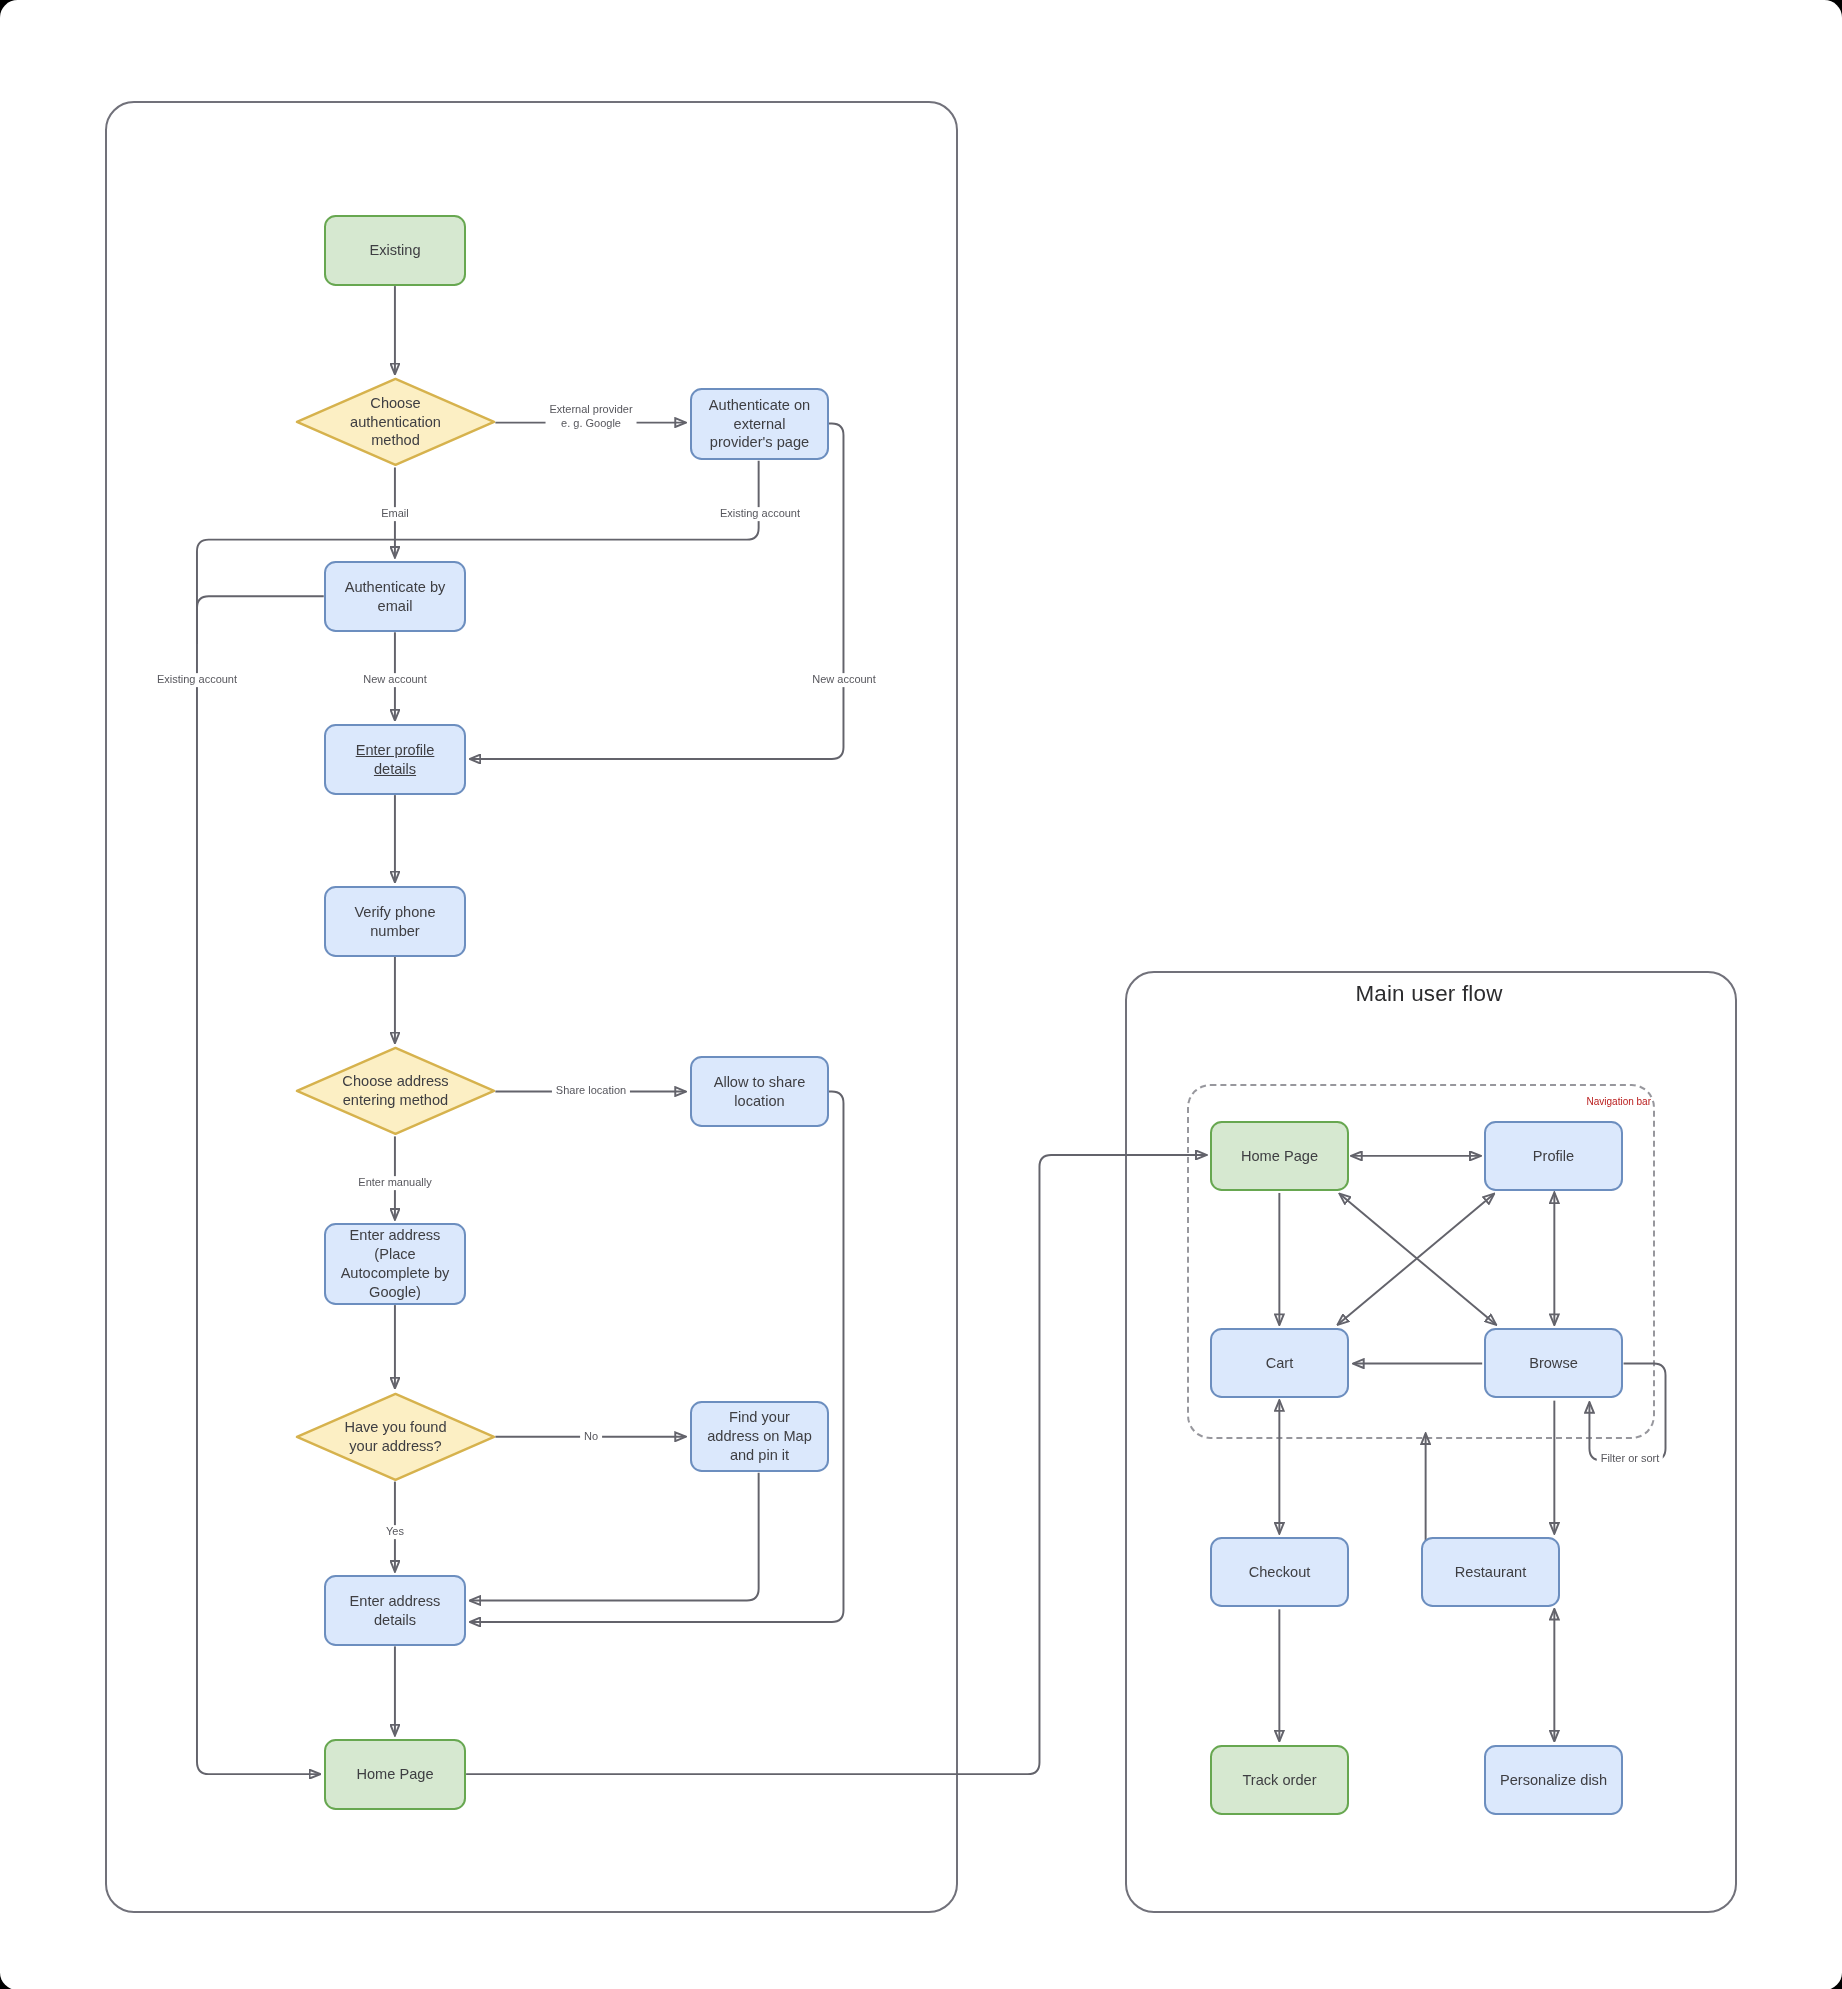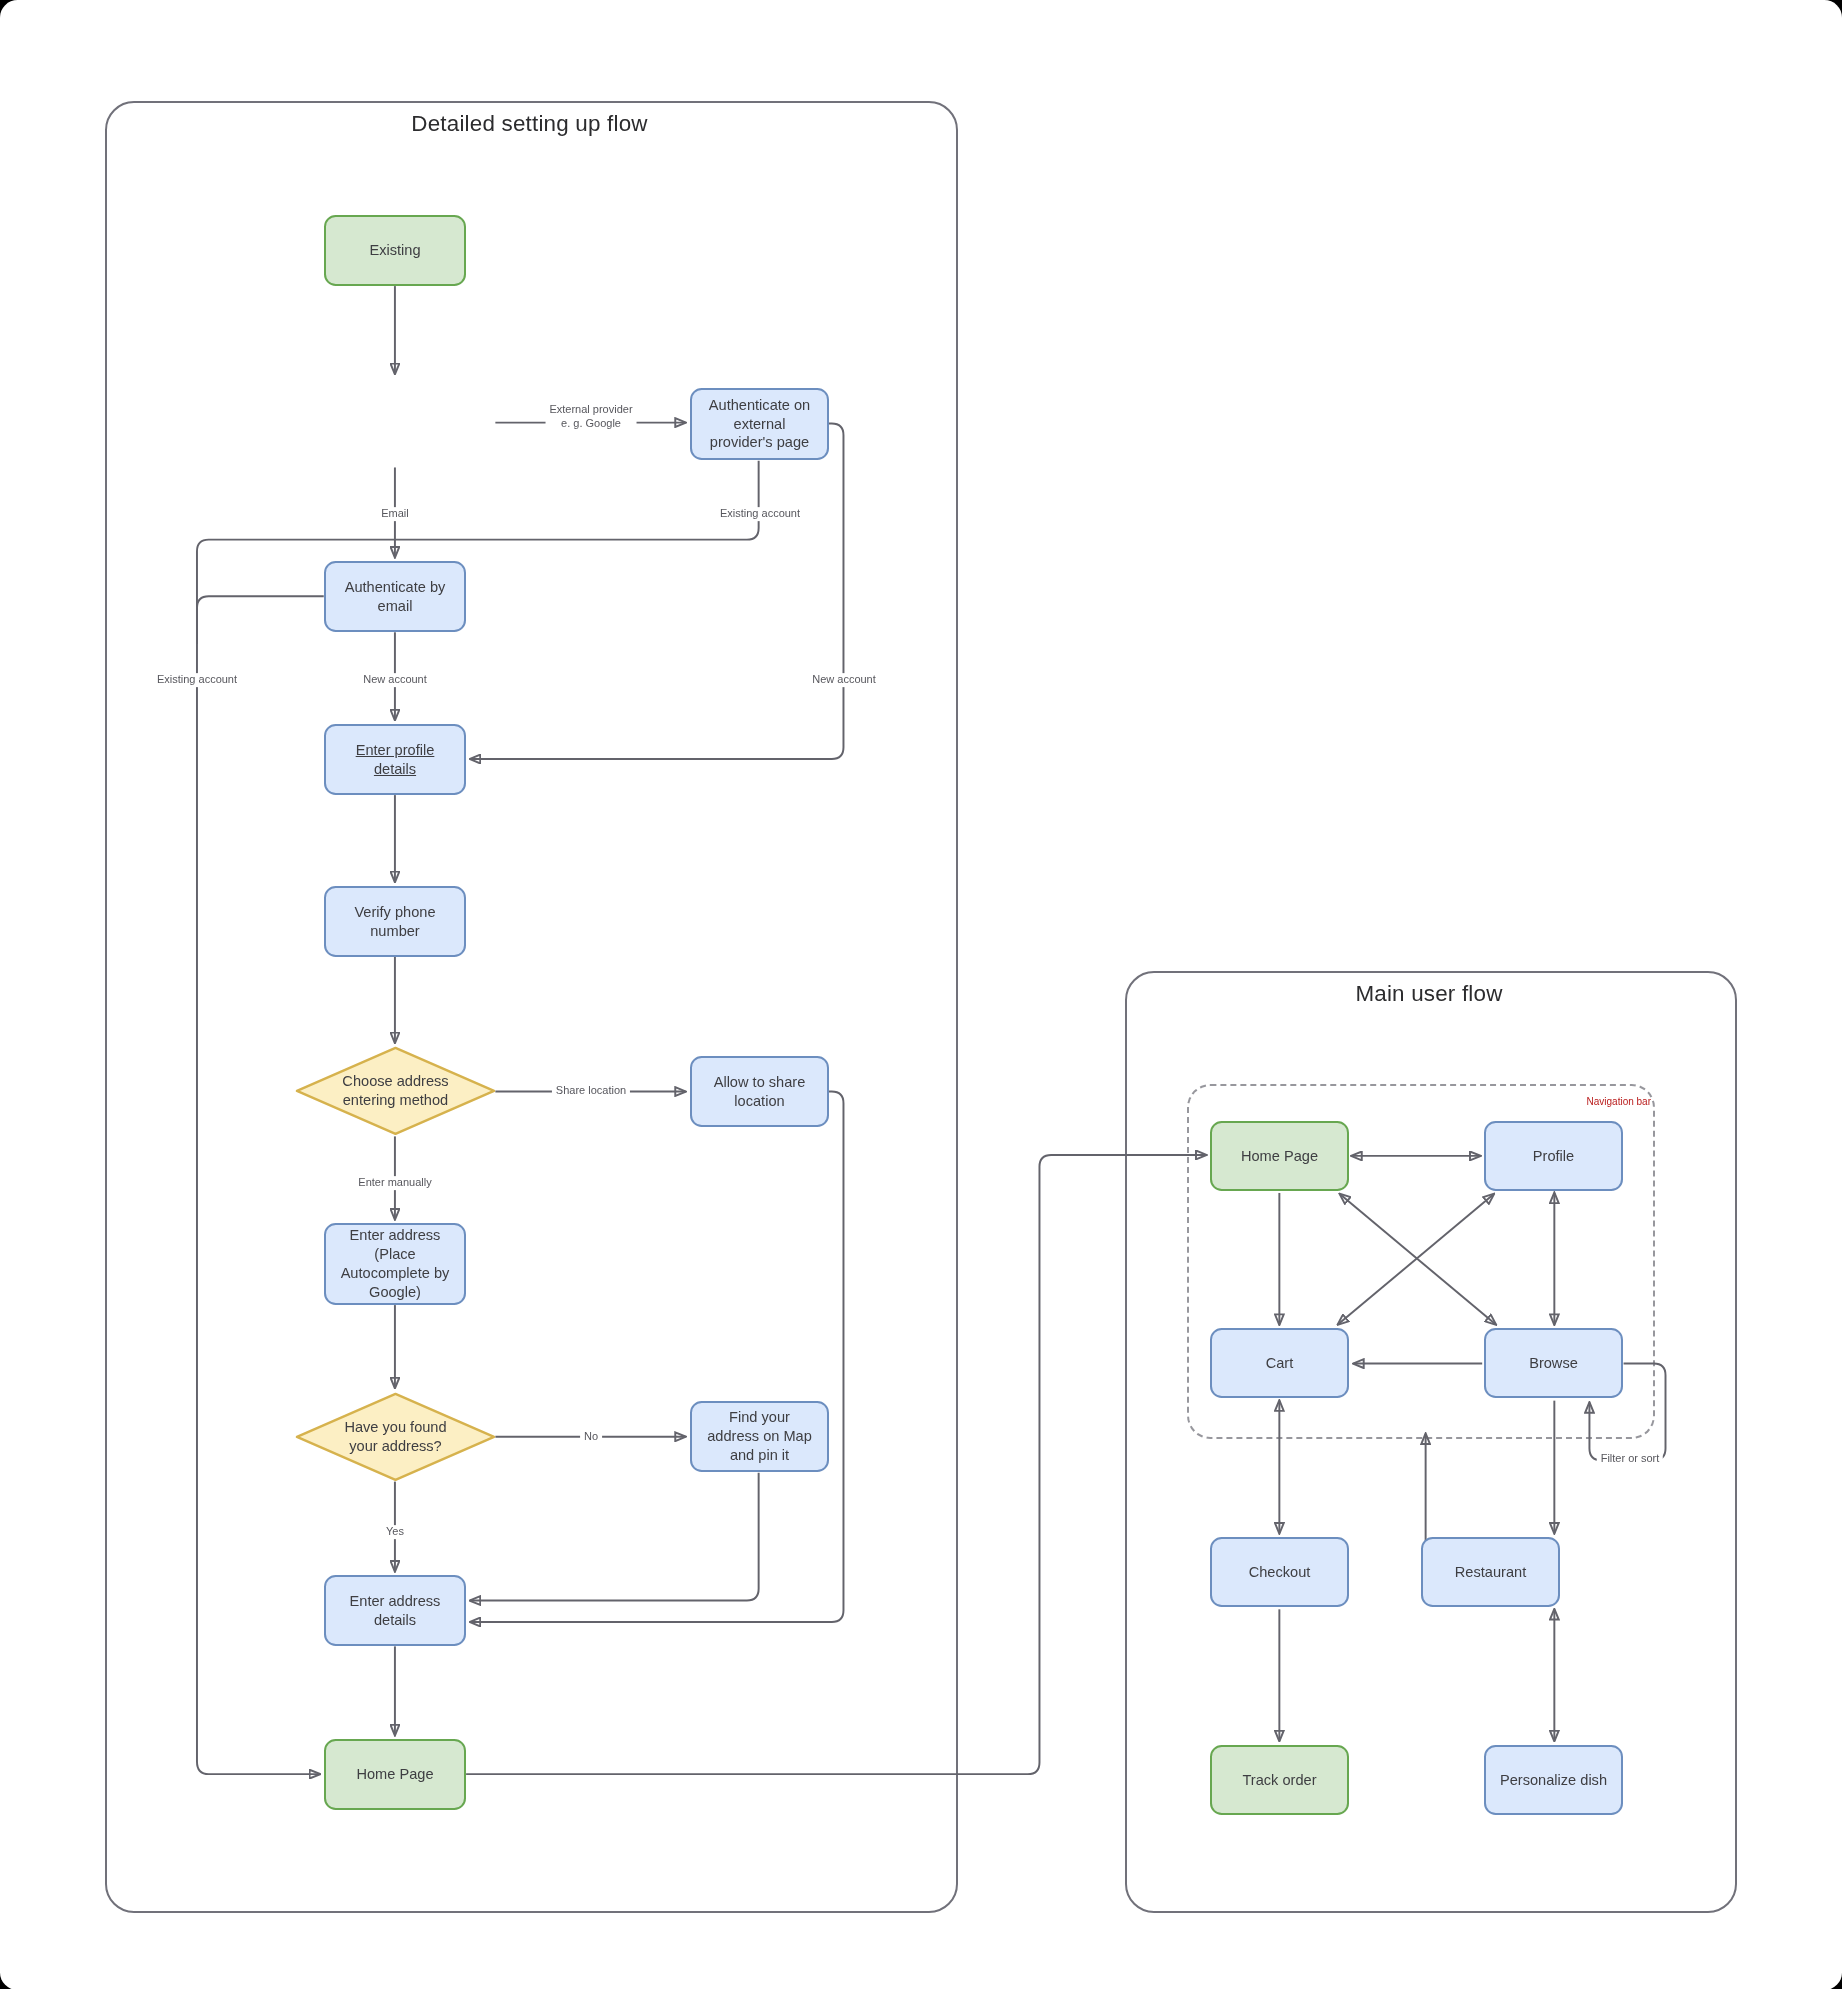--- a/index.html
+++ b/index.html
@@ -38,21 +38,20 @@
     white-space:nowrap;text-align:center;z-index:3;line-height:1.25;
   }
   .elabel.two{white-space:pre-line;}
 </style>
 </head>
 <body>
 
 <div class="canvas">
 
   <div class="container" style="left:105px;top:101px;width:849px;height:1808px;"></div>
-  <div class="ctitle" style="left:105px;top:111px;width:849px;">Detailed setting up flow</div>
 
   <div class="container" style="left:1125px;top:971px;width:608px;height:938px;"></div>
   <div class="ctitle" style="left:1125px;top:981px;width:608px;">Main user flow</div>
 
   <div class="navbar" style="left:1187px;top:1084px;width:464px;height:351px;"></div>
   <div class="nblabel" style="left:1187px;top:1096px;width:464px;">Navigation bar</div>
 
   <svg id="edges" width="1842" height="1990" viewBox="0 0 1889 2040">
     <defs>
       <marker id="mE" markerUnits="userSpaceOnUse" markerWidth="13" markerHeight="11" refX="11.5" refY="5.5" orient="auto">
@@ -106,20 +105,26 @@
   <div class="elabel" style="left:591px;top:1091px;">Share location</div>
   <div class="elabel" style="left:395px;top:1183px;">Enter manually</div>
   <div class="elabel" style="left:591px;top:1437px;">No</div>
   <div class="elabel" style="left:395px;top:1532px;">Yes</div>
   <div class="elabel" style="left:1630px;top:1459px;">Filter or sort</div>
 
   <div class="node green" style="left:324px;top:215px;width:142px;height:71px;">
     <span>Existing</span>
   </div>
 
+  <div class="diamond" style="left:295px;top:377px;width:201px;height:90px;">
+    <svg viewBox="0 0 206 92">
+      <path d="M103,2 L204,46 L103,90 L2,46 Z" fill="#fcefc4" stroke="#d6b24d" stroke-width="2.5" stroke-linejoin="round"></path>
+    </svg>
+    <span class="dlabel">Choose authentication method</span>
+  </div>
 
   <div class="node blue" style="left:690px;top:388px;width:139px;height:72px;">
     <span>Authenticate on external provider's page</span>
   </div>
 
   <div class="node blue" style="left:324px;top:561px;width:142px;height:71px;">
     <span>Authenticate by email</span>
   </div>
 
   <div class="node blue" style="left:324px;top:724px;width:142px;height:71px;text-decoration:underline;">

